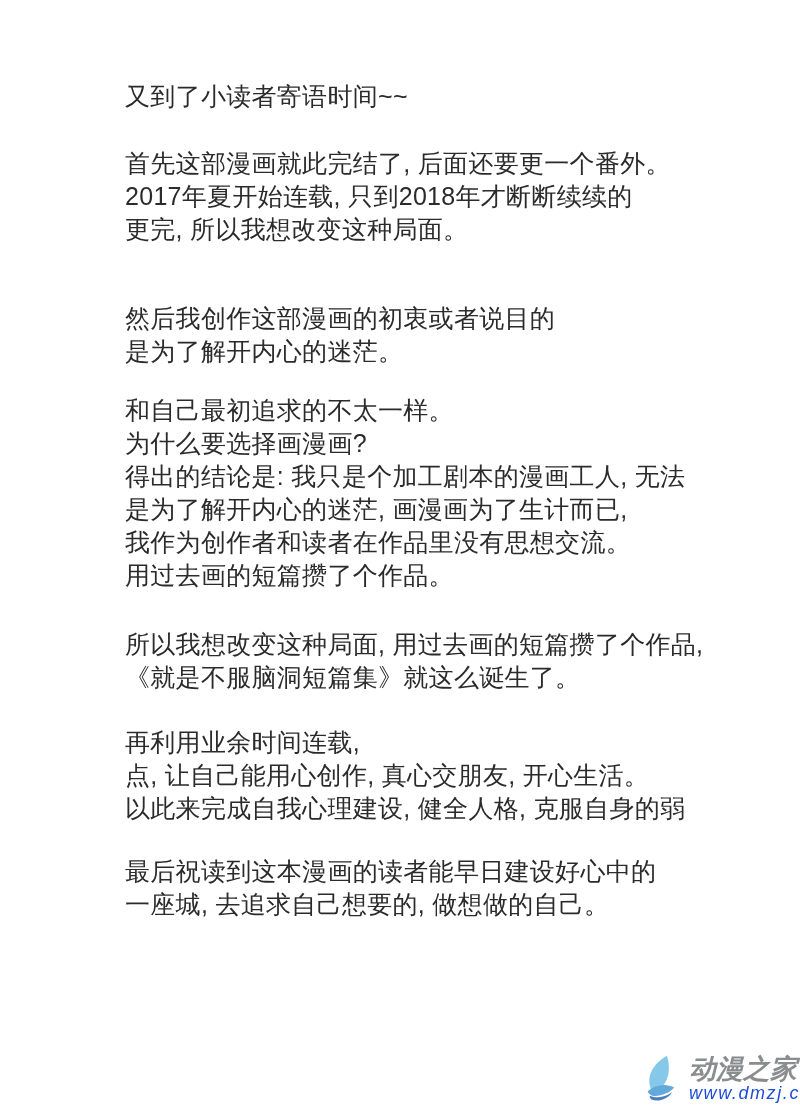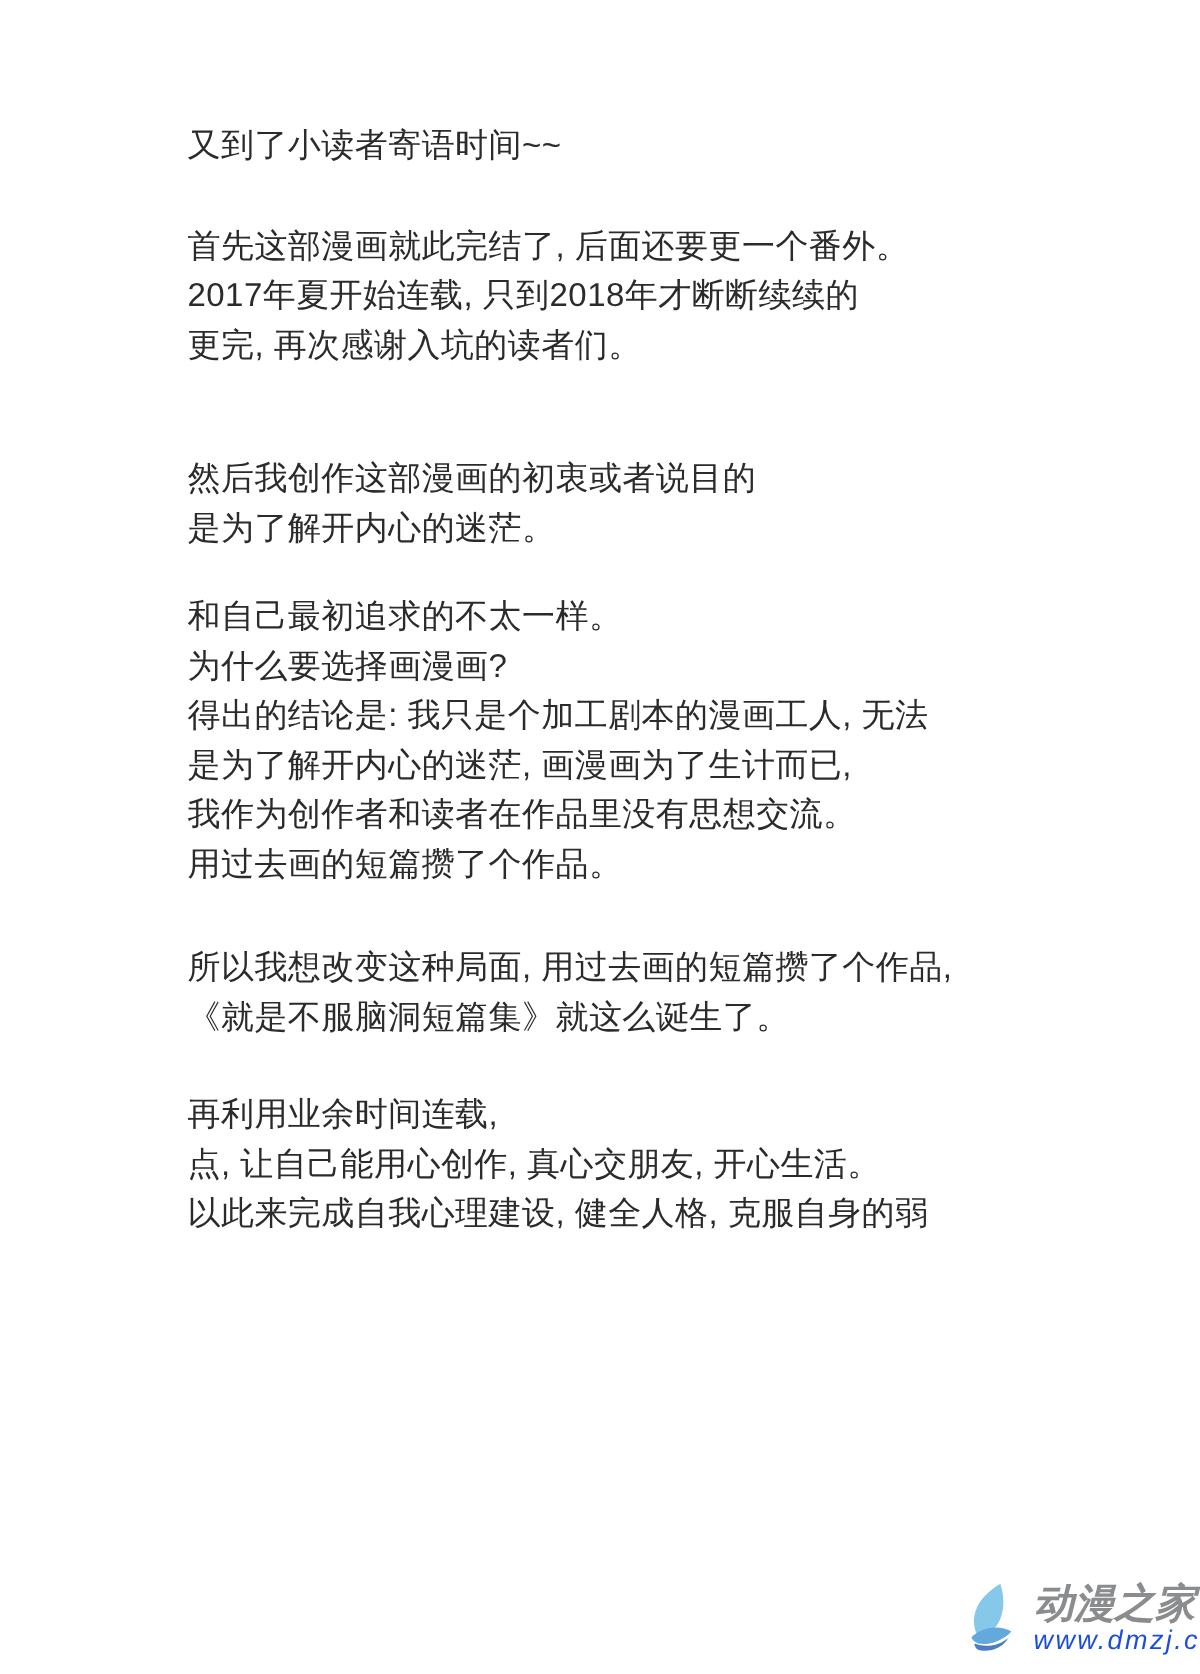--- a/index.html
+++ b/index.html
@@ -15,21 +15,21 @@
     font-family: "Liberation Sans", "DejaVu Sans", sans-serif;
   }
 
   
   .afterword {
     position: absolute;
     left: 125px;
     top: 80px;
     width: 640px;
     color: #2b2b2b;
-    font-size: 22px;
+    font-size: 25px;
     line-height: 33px;
     letter-spacing: 0.3px;
   }
   .para { margin: 0; }
   .line { white-space: nowrap; }
   .para-2 { margin-top: 34px; }
   .para-3 { margin-top: 56px; }
   .para-4 { margin-top: 26px; }
   .para-5 { margin-top: 36px; }
   .para-6 { margin-top: 32px; }
@@ -70,21 +70,21 @@
 </head>
 <body>
 
 <div class="afterword">
     <div class="para para-1">
       <div class="line">又到了小读者寄语时间~~</div>
     </div>
     <div class="para para-2">
       <div class="line">首先这部漫画就此完结了, 后面还要更一个番外。</div>
       <div class="line">2017年夏开始连载, 只到2018年才断断续续的</div>
-      <div class="line">更完, 再次感谢入坑的读者们。</div>
+      <div class="line">更完, 所以我想改变这种局面。</div>
     </div>
     <div class="para para-3">
       <div class="line">然后我创作这部漫画的初衷或者说目的</div>
       <div class="line">是为了解开内心的迷茫。</div>
     </div>
     <div class="para para-4">
       <div class="line">和自己最初追求的不太一样。</div>
       <div class="line">为什么要选择画漫画?</div>
       <div class="line">得出的结论是: 我只是个加工剧本的漫画工人, 无法</div>
       <div class="line">是为了解开内心的迷茫, 画漫画为了生计而已,</div>
@@ -93,20 +93,24 @@
     </div>
     <div class="para para-5">
       <div class="line">所以我想改变这种局面, 用过去画的短篇攒了个作品,</div>
       <div class="line">《就是不服脑洞短篇集》就这么诞生了。</div>
     </div>
     <div class="para para-6">
       <div class="line">再利用业余时间连载,</div>
       <div class="line">点, 让自己能用心创作, 真心交朋友, 开心生活。</div>
       <div class="line">以此来完成自我心理建设, 健全人格, 克服自身的弱</div>
     </div>
+    <div class="para para-7">
+      <div class="line">最后祝读到这本漫画的读者能早日建设好心中的</div>
+      <div class="line">一座城, 去追求自己想要的, 做想做的自己。</div>
+    </div>
   </div>
 
 <div class="logo">
   <div class="logo-icon">
     <svg width="34" height="58" viewBox="0 0 46 62" xmlns="http://www.w3.org/2000/svg">
       <path d="M10 47 C 3 32, 9 14, 31 1 C 36 16, 34 32, 26 41 C 21 47, 14 50, 10 47 Z" fill="#85c8ea"></path>
       <path d="M5 49 C 15 40, 30 38, 41 44 C 34 52, 20 57, 11 55 C 7 53, 5 51, 5 49 Z" fill="#64a9dc"></path>
       <path d="M8 55 C 18 59, 30 57, 38 50 C 33 60, 18 64, 10 60 C 8 58, 7 56, 8 55 Z" fill="#4c7fc0"></path>
     </svg>
   </div>

